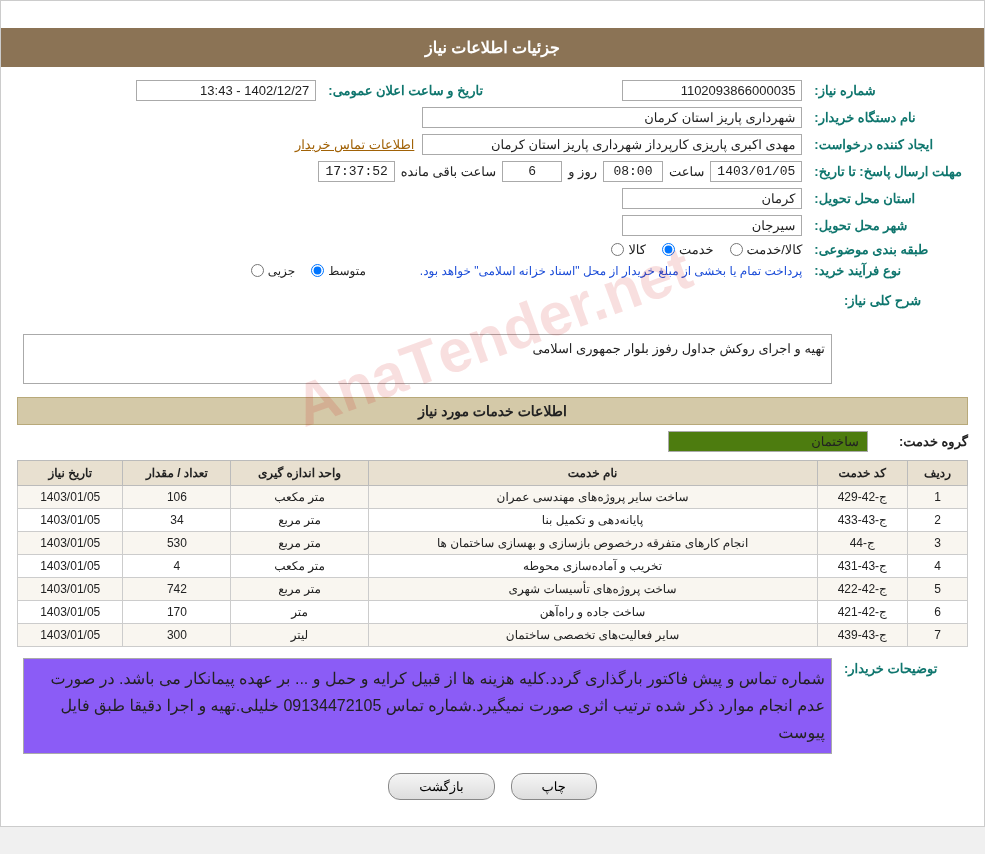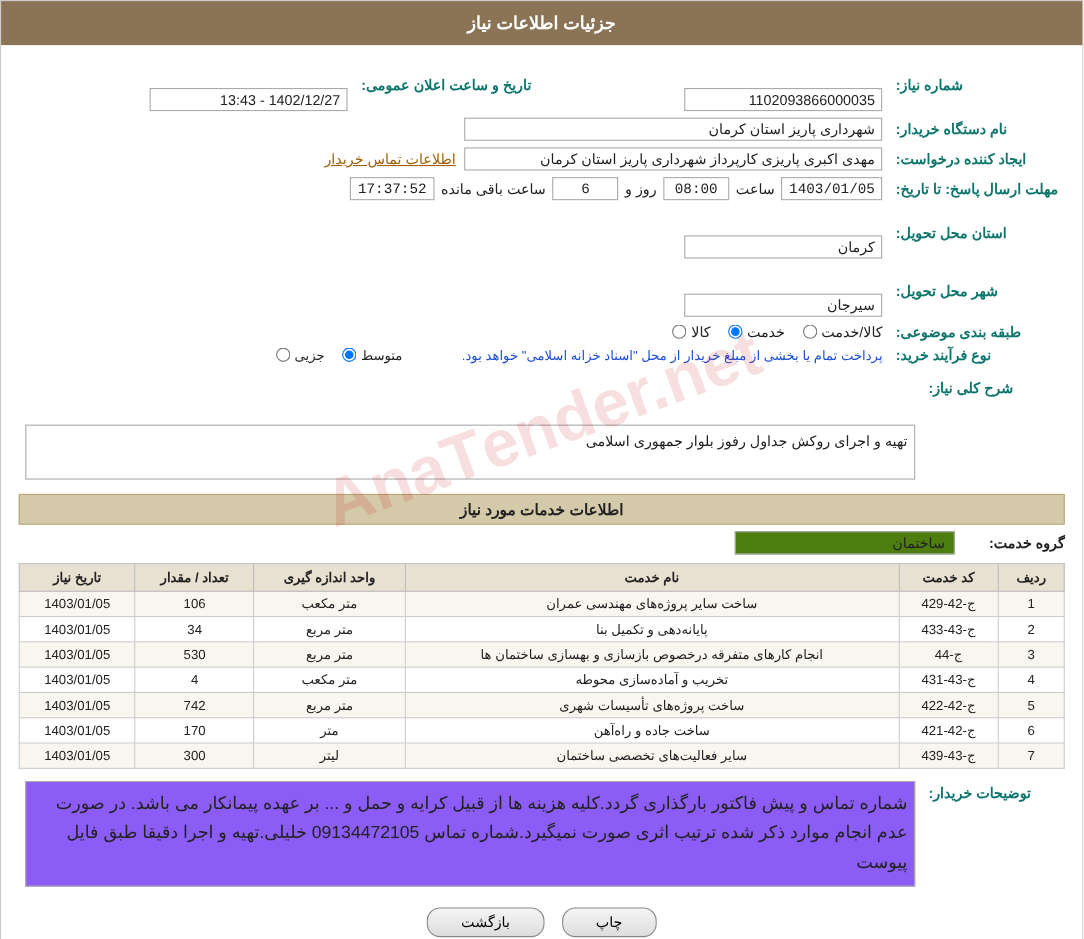--- a/index.html
+++ b/index.html
@@ -16,20 +16,21 @@
       background: #fff;
       border: 1px solid #ccc;
     }
     .header-bar {
       background: #8b7355;
       color: #fff;
       text-align: center;
       font-size: 16px;
       font-weight: bold;
       padding: 10px;
+      margin-top: 27px;
     }
     .content {
       padding: 10px 16px;
     }
     .section-title {
       background: #d4c9a8;
       border: 1px solid #b8a97a;
       text-align: center;
       font-weight: bold;
       font-size: 14px;
@@ -54,21 +55,20 @@
     }
     .value-cell {
       text-align: right;
     }
     .value-box {
       border: 1px solid #aaa;
       background: #fff;
       padding: 2px 6px;
       display: inline-block;
       min-width: 180px;
-      margin-top: 26px;
     }
     .value-box-wide {
       border: 1px solid #aaa;
       background: #fff;
       padding: 2px 6px;
       display: inline-block;
       min-width: 380px;
     }
     .row-flex {
       display: flex;

